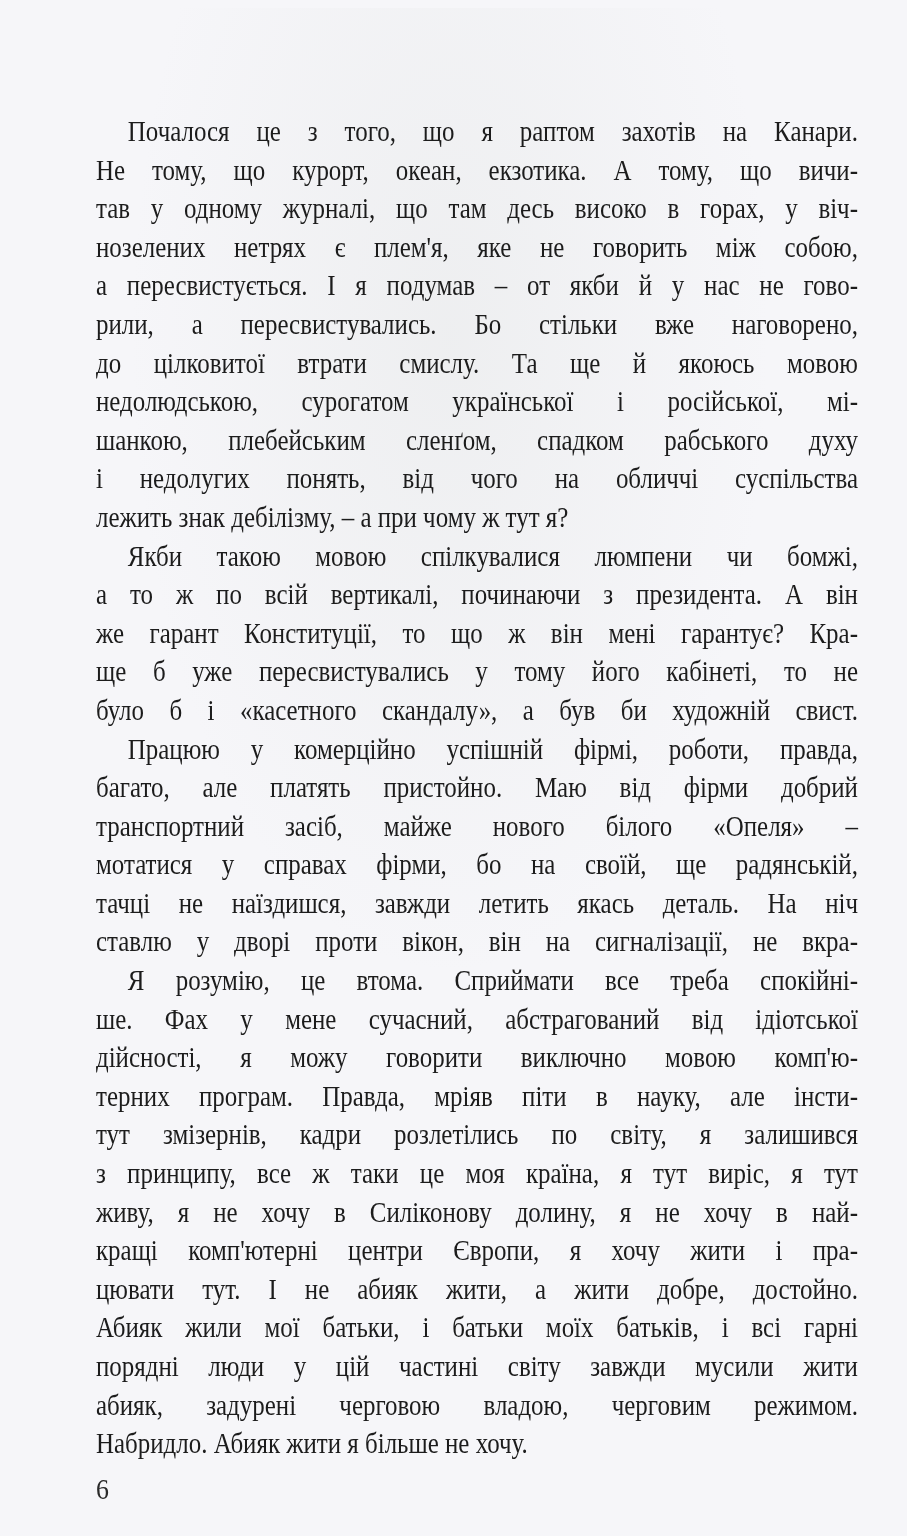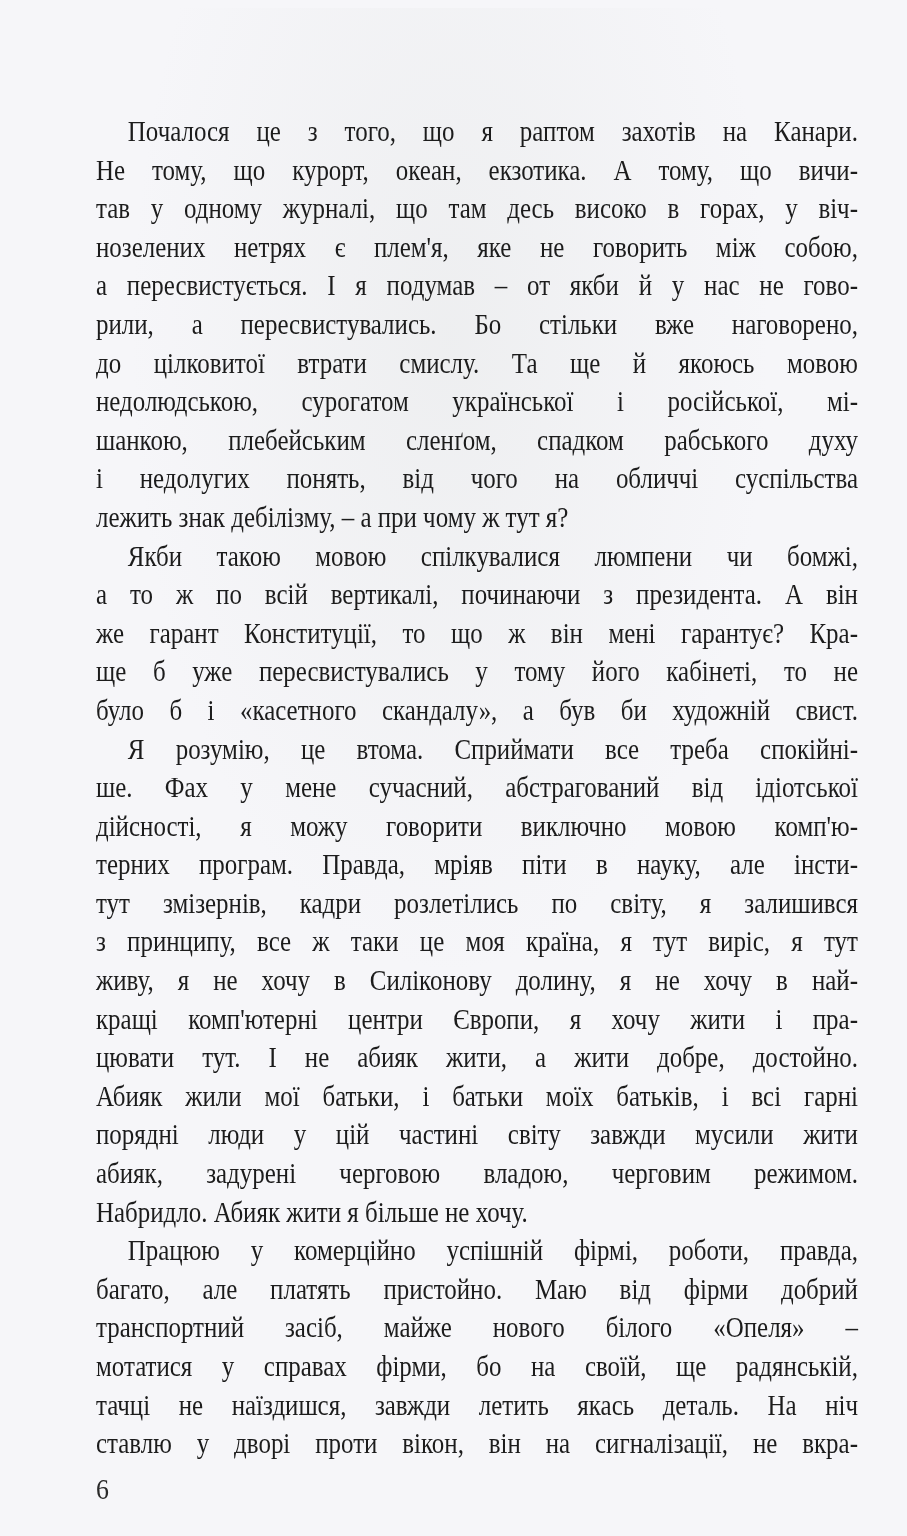--- a/index.html
+++ b/index.html
@@ -84,40 +84,40 @@
 
     <div>
       <span class="line indent">Якби такою мовою спілкувалися люмпени чи бомжі,</span>
       <span class="line">а то ж по всій вертикалі, починаючи з президента. А він</span>
       <span class="line">же гарант Конституції, то що ж він мені гарантує? Кра-</span>
       <span class="line">ще б уже пересвистувались у тому його кабінеті, то не</span>
       <span class="line">було б і «касетного скандалу», а був би художній свист.</span>
     </div>
 
     <div>
+      <span class="line indent">Працюю у комерційно успішній фірмі, роботи, правда,</span>
+      <span class="line">багато, але платять пристойно. Маю від фірми добрий</span>
+      <span class="line">транспортний засіб, майже нового білого «Опеля» –</span>
+      <span class="line">мотатися у справах фірми, бо на своїй, ще радянській,</span>
+      <span class="line">тачці не наїздишся, завжди летить якась деталь. На ніч</span>
+      <span class="line">ставлю у дворі проти вікон, він на сигналізації, не вкра-</span>
+    </div>
+
+    <div>
       <span class="line indent">Я розумію, це втома. Сприймати все треба спокійні-</span>
       <span class="line">ше. Фах у мене сучасний, абстрагований від ідіотської</span>
       <span class="line">дійсності, я можу говорити виключно мовою комп'ю-</span>
       <span class="line">терних програм. Правда, мріяв піти в науку, але інсти-</span>
       <span class="line">тут змізернів, кадри розлетілись по світу, я залишився</span>
       <span class="line">з принципу, все ж таки це моя країна, я тут виріс, я тут</span>
       <span class="line">живу, я не хочу в Силіконову долину, я не хочу в най-</span>
       <span class="line">кращі комп'ютерні центри Європи, я хочу жити і пра-</span>
       <span class="line">цювати тут. І не абияк жити, а жити добре, достойно.</span>
       <span class="line">Абияк жили мої батьки, і батьки моїх батьків, і всі гарні</span>
       <span class="line">порядні люди у цій частині світу завжди мусили жити</span>
       <span class="line">абияк, задурені черговою владою, черговим режимом.</span>
       <span class="line last">Набридло. Абияк жити я більше не хочу.</span>
     </div>
 
-    <div>
-      <span class="line indent">Працюю у комерційно успішній фірмі, роботи, правда,</span>
-      <span class="line">багато, але платять пристойно. Маю від фірми добрий</span>
-      <span class="line">транспортний засіб, майже нового білого «Опеля» –</span>
-      <span class="line">мотатися у справах фірми, бо на своїй, ще радянській,</span>
-      <span class="line">тачці не наїздишся, завжди летить якась деталь. На ніч</span>
-      <span class="line">ставлю у дворі проти вікон, він на сигналізації, не вкра-</span>
-    </div>
-
   </div>
 
   <div class="page-number">6</div>
 </div>
 
 </body></html>

